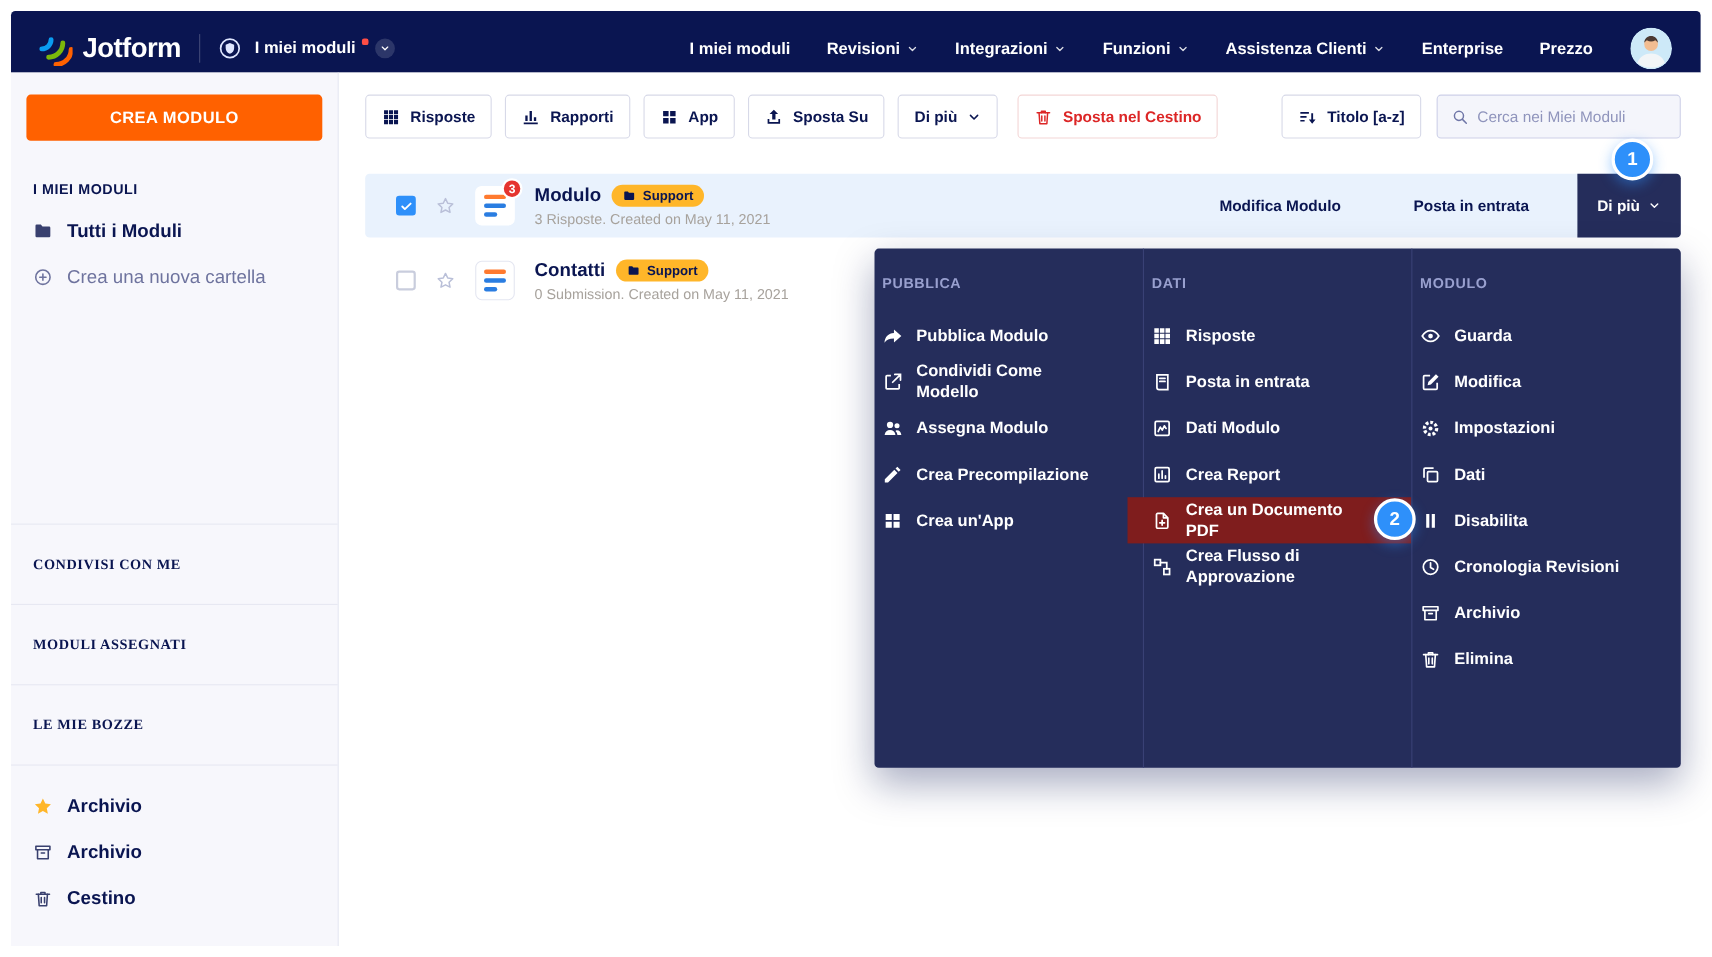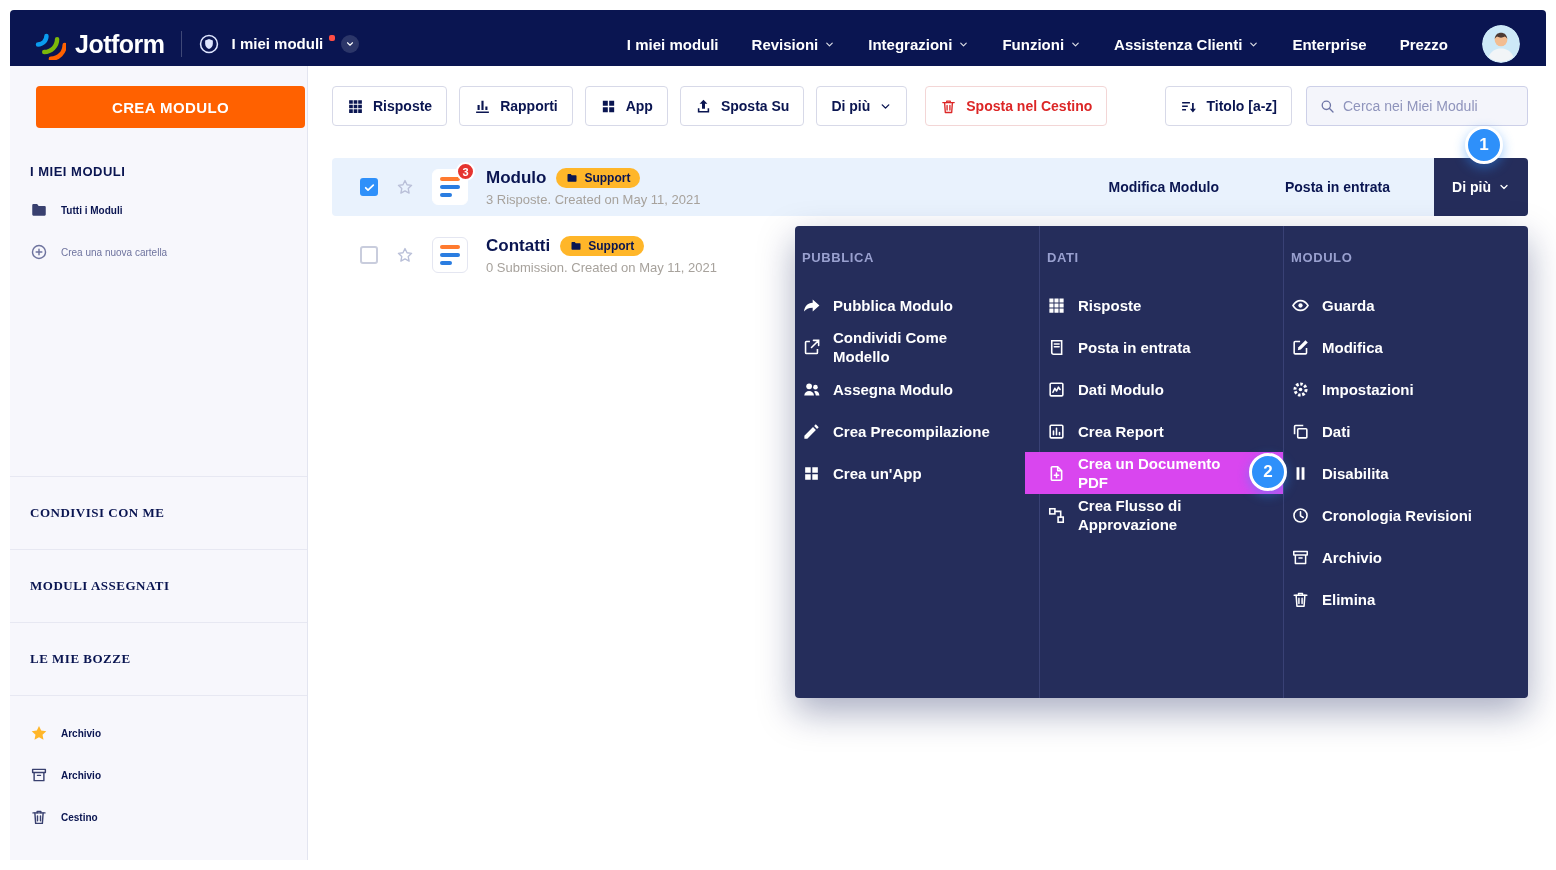--- a/index.html
+++ b/index.html
@@ -28,25 +28,25 @@
   .nav-ch { width:11px; height:11px; color:#fff; opacity:.85; }
   .avatar { width:38px; height:38px; border-radius:50%; overflow:hidden; margin-left:34px; cursor:pointer; flex:none; }
 
   
   .frame { display:flex; height:794px; }
 
   
   .sidebar { width:298px; background:#f7f7fc; border-right:1px solid #e3e5f0; flex:none; }
   .create-wrap { padding:20px 14px 0; }
   .create-btn { width:100%; height:42px; background:#ff6100; border:none; border-radius:4px;
-    color:#fff; font-family:inherit; font-size:15px; font-weight:bold; letter-spacing:.4px; cursor:pointer;margin-left:12px; }
+    color:#fff; font-family:inherit; font-size:15px; font-weight:bold; letter-spacing:.4px; cursor:pointer; }
   .side-nav { padding:36px 20px 0; }
   .side-h { font-size:13px; font-weight:bold; color:#0a1551; letter-spacing:.5px; margin-bottom:10px; }
   .side-item { display:flex; align-items:center; gap:13px; height:42px; color:#0a1551;
-    font-size:10px; font-weight:600; cursor:pointer; }
+    font-size:17px; font-weight:600; cursor:pointer; }
   .side-item .ic { color:#39406f; }
   .side-item.muted { color:#6e739e; font-weight:normal; }
   .side-item.muted .ic { color:#6e739e; }
   .side-spacer { height:203px; }
   .side-sec { border-top:1px solid #e7e8f2; padding:28px 20px; font-size:13px; font-weight:bold;
     color:#0a1551; letter-spacing:.5px; cursor:pointer;font-family:Liberation Serif, serif; }
   .side-bottom { border-top:1px solid #e7e8f2; padding:16px 20px; }
   .side-item .star { color:#ffb629; }
 
   
@@ -105,21 +105,21 @@
   .menu { position:absolute; top:160px; right:18px; width:733px; height:472px; background:#252d5b;
     border-radius:4px; box-shadow:0 14px 36px rgba(10,21,81,.35); display:flex; z-index:5; }
   .mcol { width:244px; padding:24px 0 0 7px; }
   .mcol:last-child { flex:1; }
   .mcol + .mcol { border-left:1px solid #394175; }
   .mh { font-size:13px; font-weight:bold; letter-spacing:.6px; color:#99a0cf; height:16px; margin-bottom:18px; }
   .mi { height:42px; display:flex; align-items:center; gap:12px; padding-right:12px;
     color:#fff; font-size:15px; font-weight:600; line-height:19px; cursor:pointer; }
   .mi .ic { width:19px; height:19px; flex:none; }
   .mi-label { white-space:pre-line; }
-  .mi.hl { background:#d946ef; margin-left:-22px; padding-left:22px; }
+  .mi.hl { background:#7f1d1d; margin-left:-22px; padding-left:22px; }
 
   
   .step { position:absolute; width:38px; height:38px; border-radius:50%; background:#2e90fa;
     border:3px solid #fff; box-shadow:0 4px 12px rgba(46,144,250,.45); color:#fff; font-size:17px;
     font-weight:bold; display:flex; align-items:center; justify-content:center; z-index:10; }
   .step1 { top:60px; right:43px; }
   .step2 { top:387px; left:941px; }
 </style>
 </head>
 <body>

